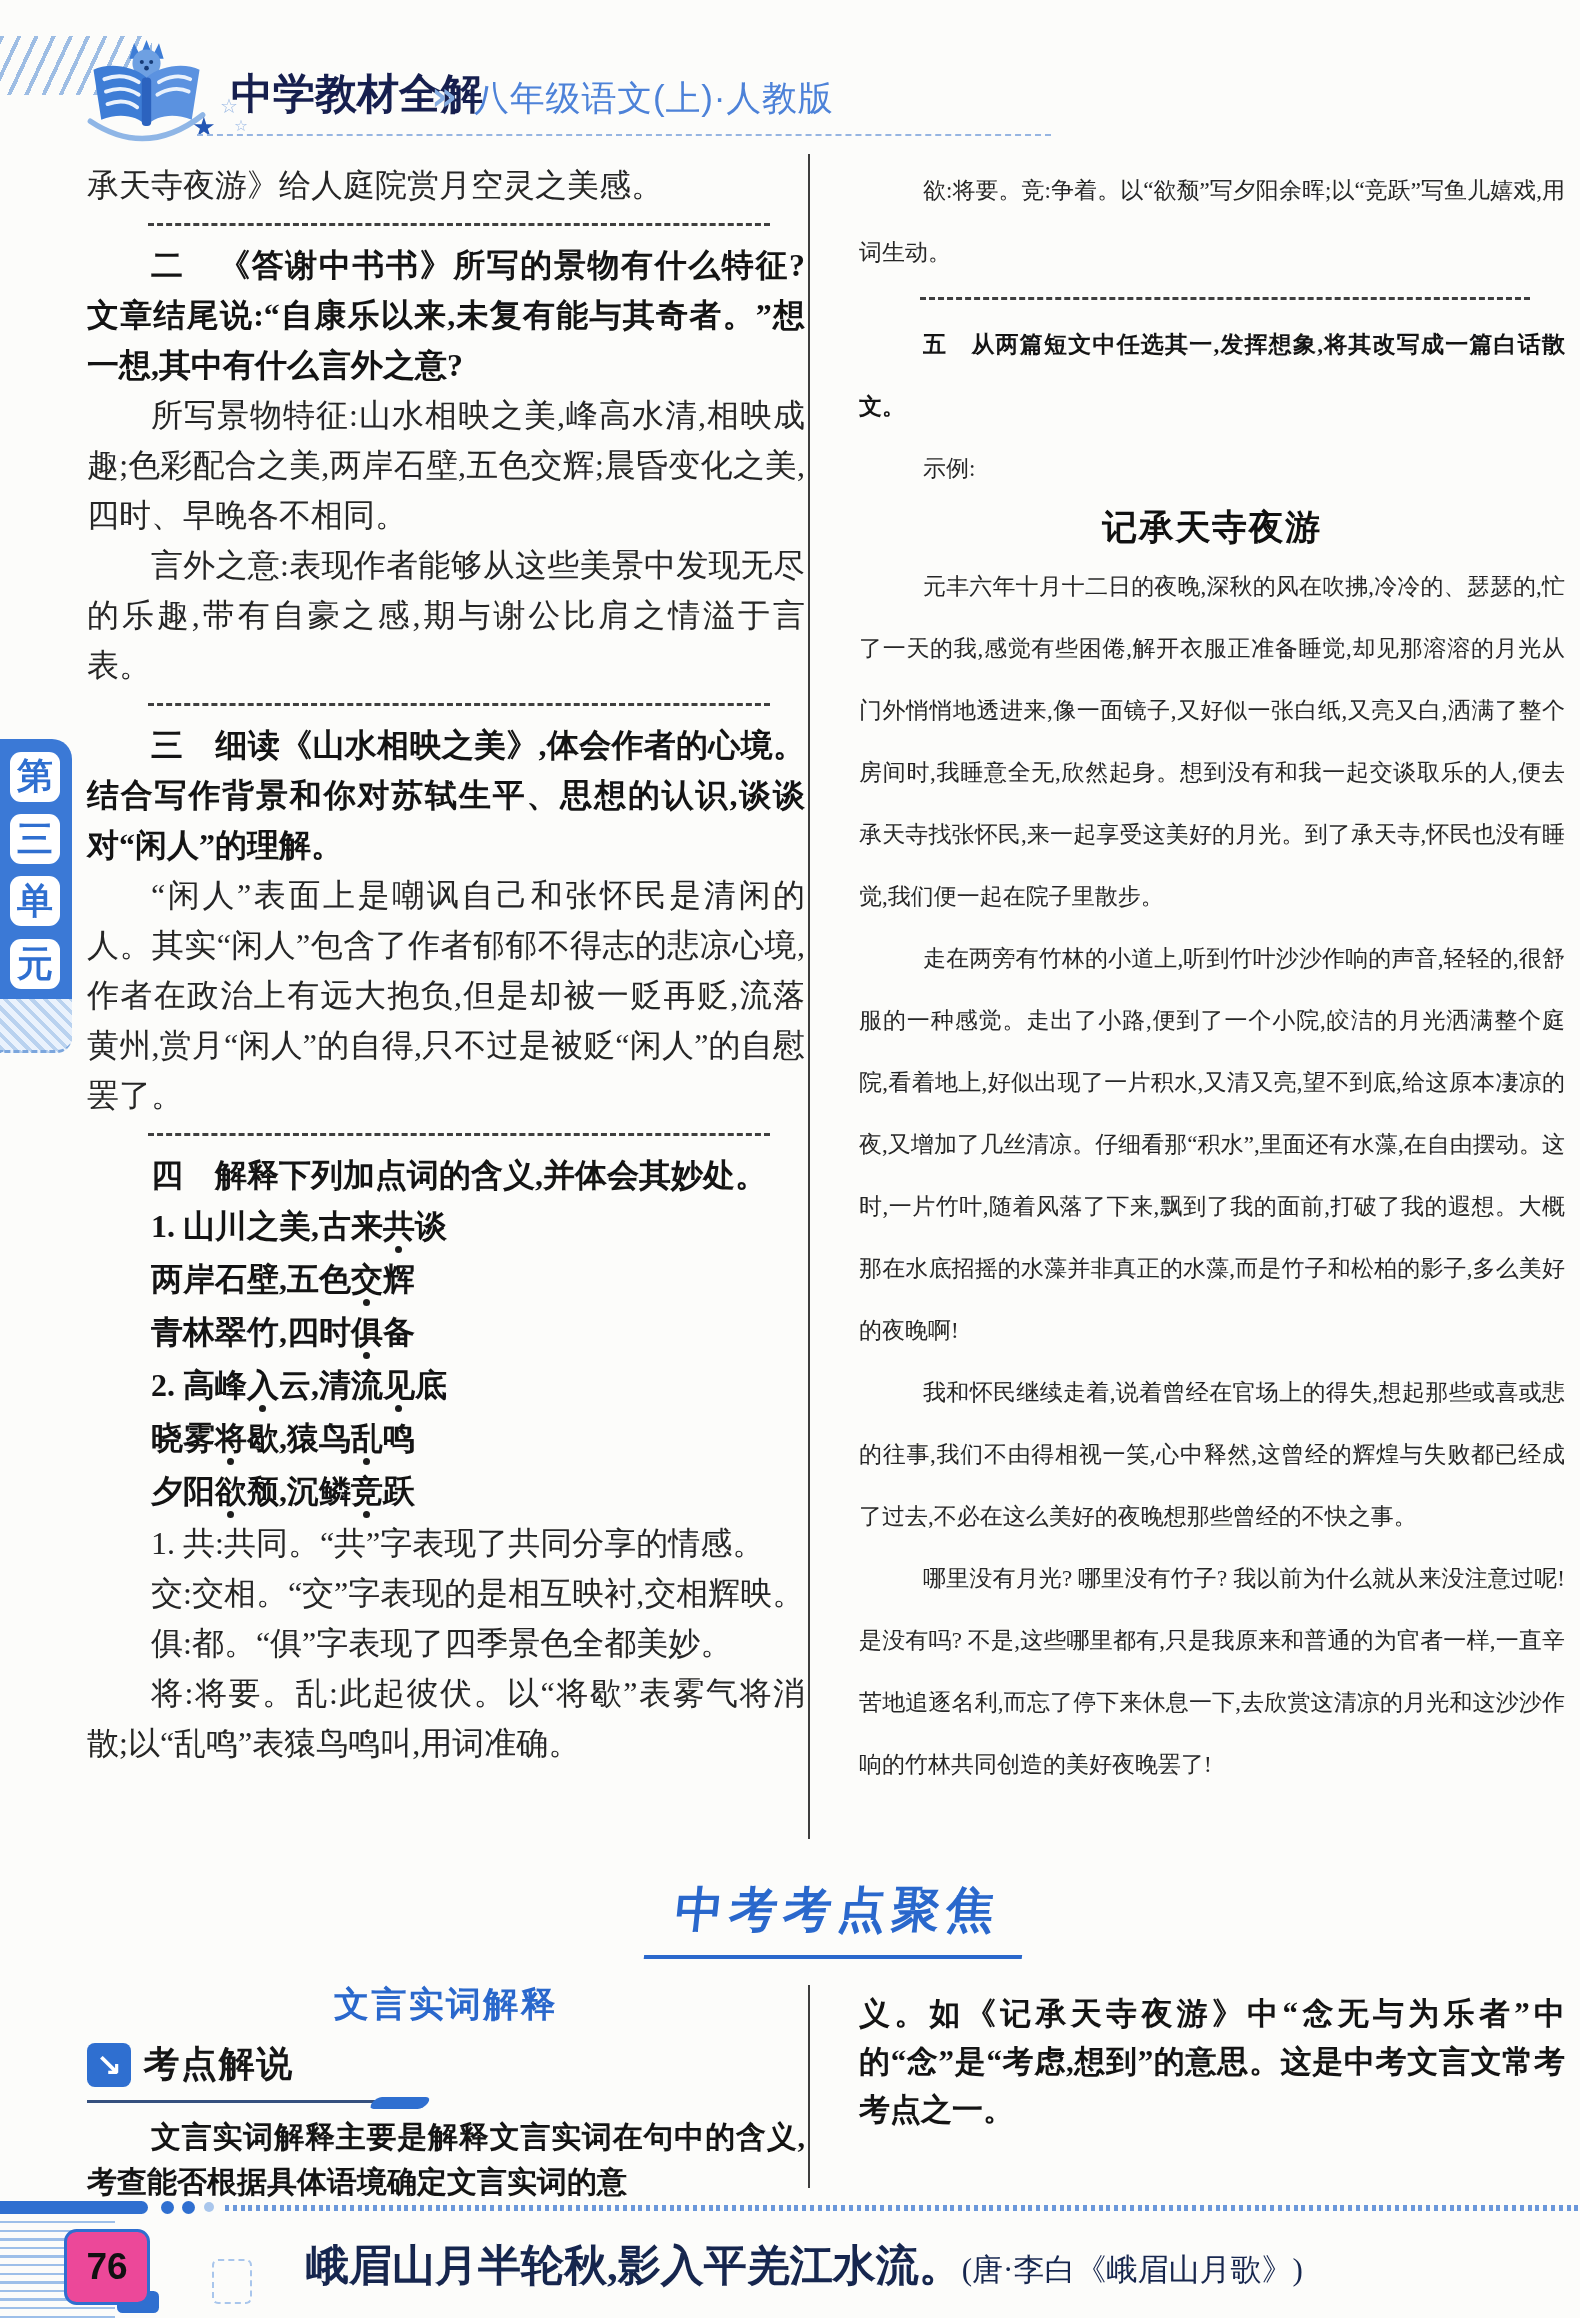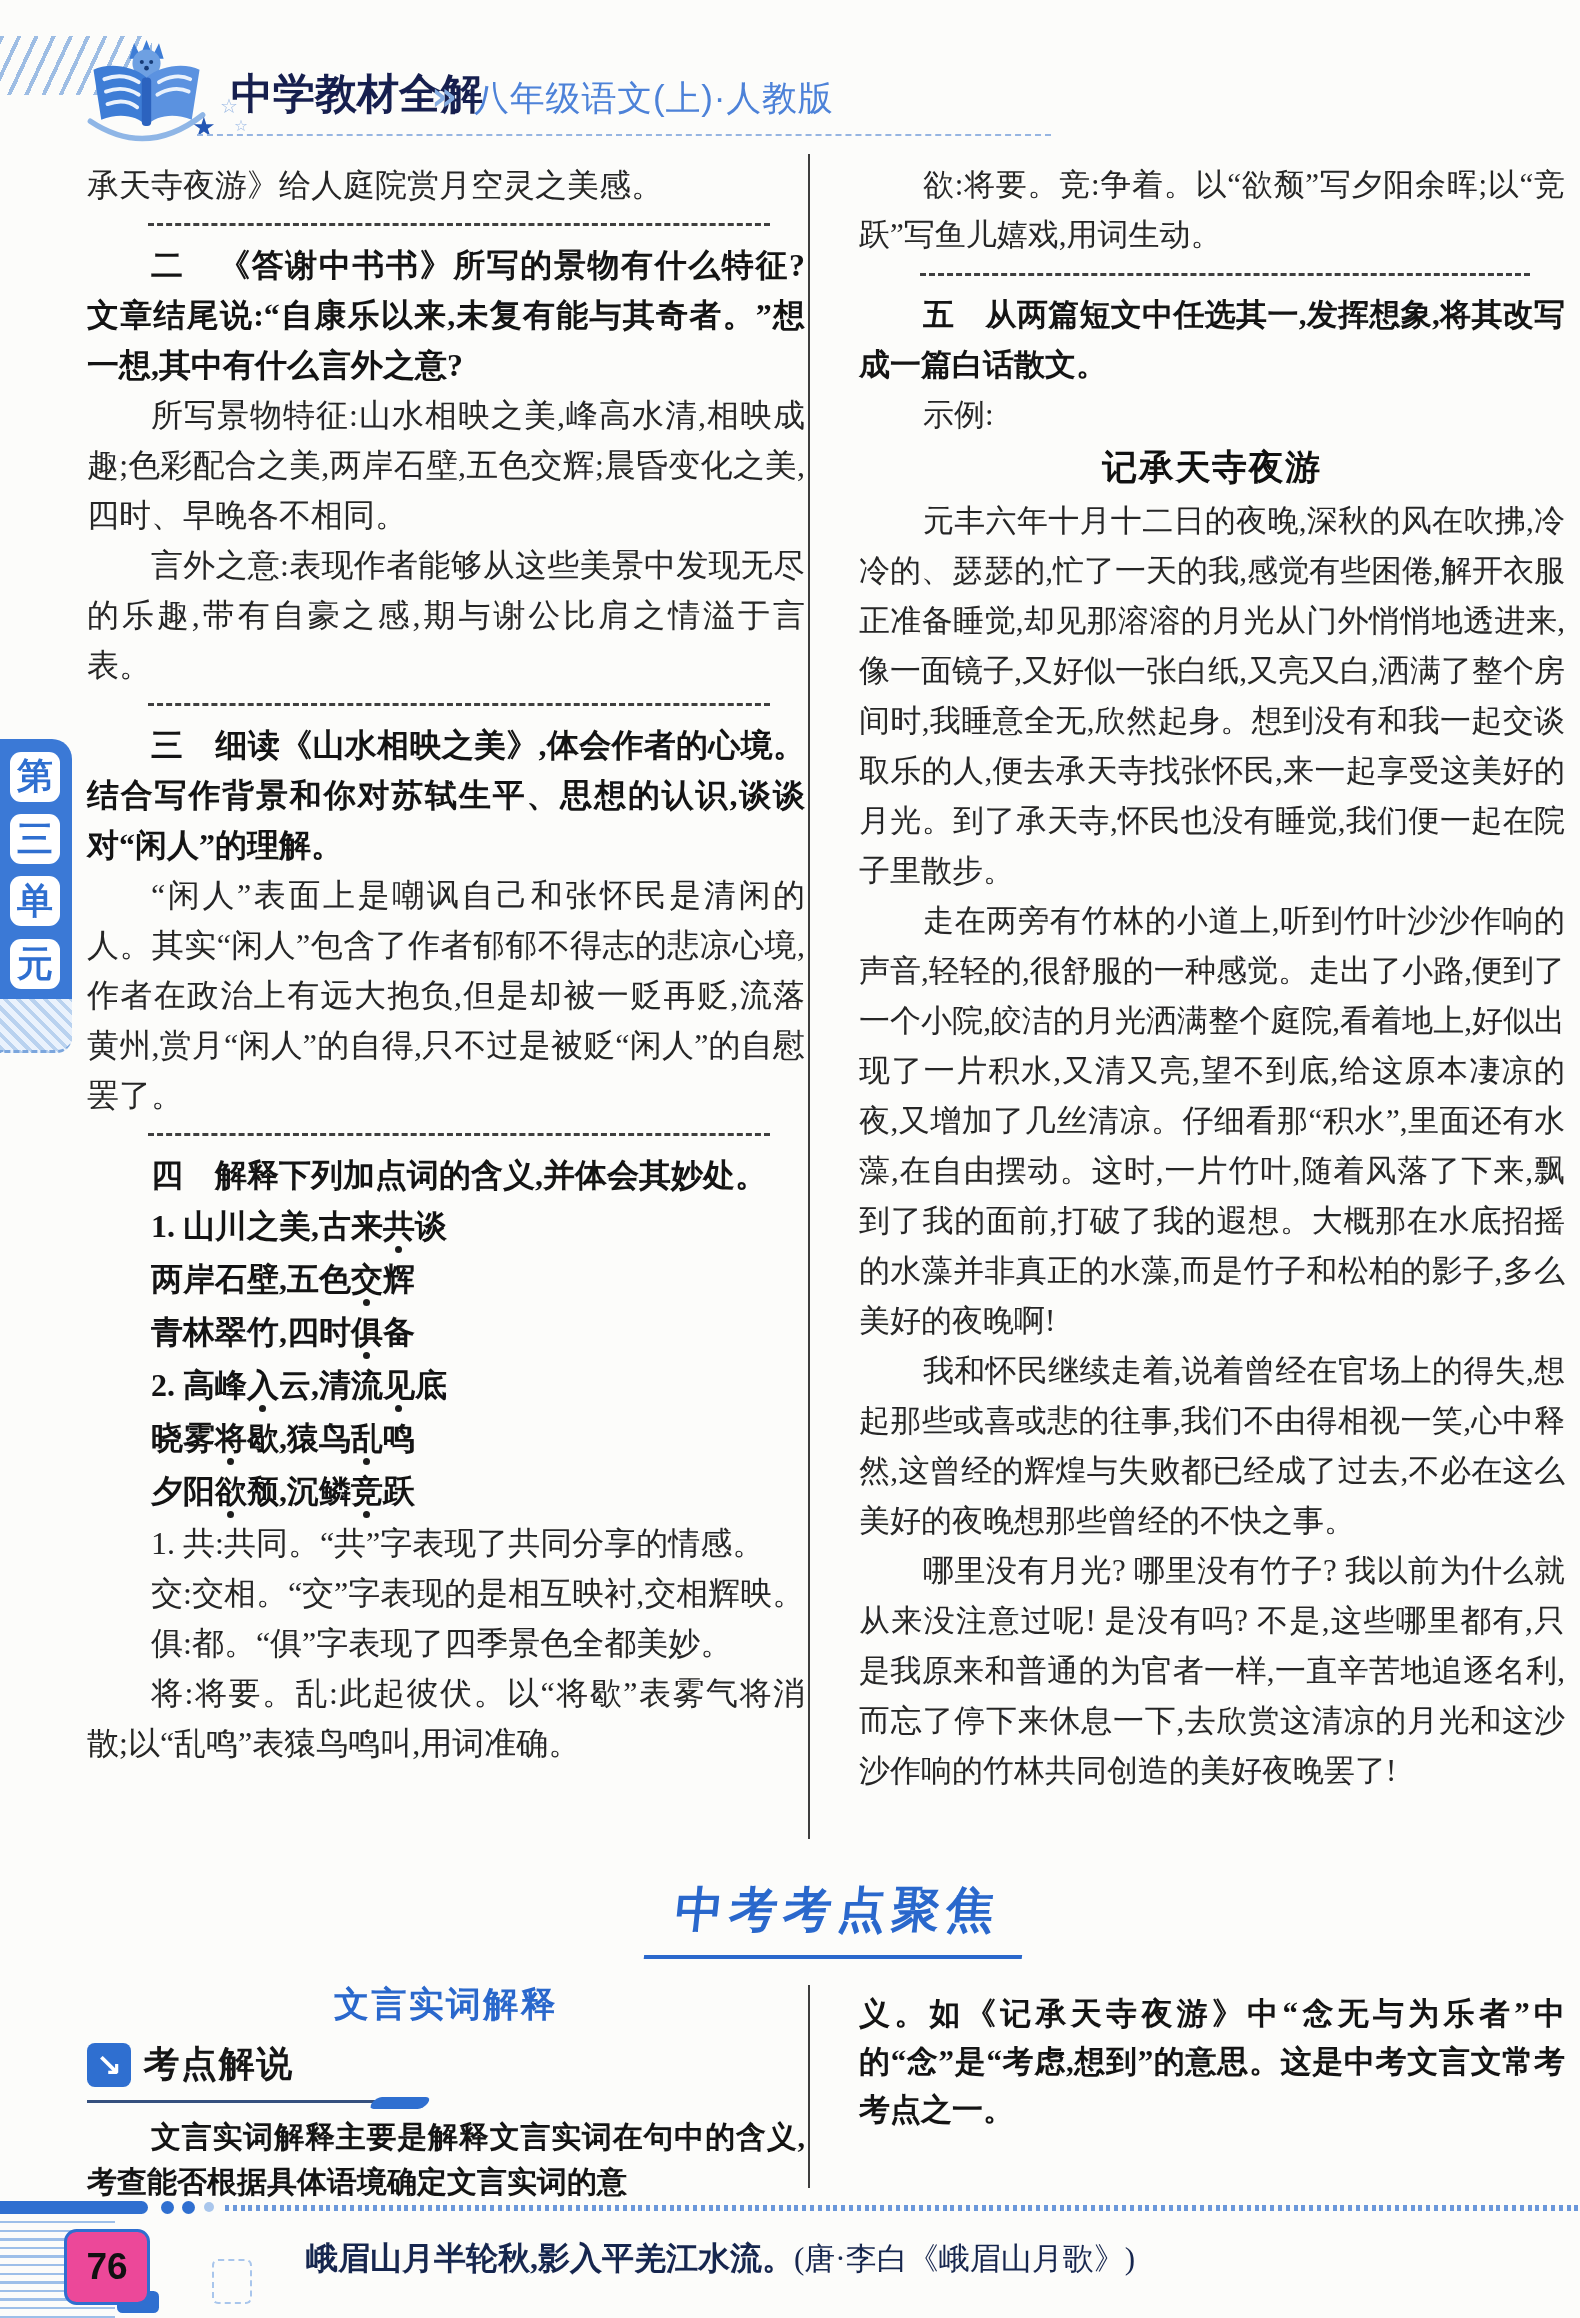--- a/index.html
+++ b/index.html
@@ -63,21 +63,21 @@
   .v1{ top:154px; height:1685px; }
   .v2{ top:1985px; height:203px; }
   
   .lcol{ position:absolute; left:87px; top:160px; width:718px; }
   .rcol{ position:absolute; left:859px; top:160px; width:706px; }
   .p{
     margin:0; text-align:justify; word-break:break-all;
     text-indent:64px;
   }
   .lcol .p{ font-size:32px; line-height:50px; }
-  .rcol .p{ font-size:31px; line-height:50px; }
+  .rcol .p{ font-size:23px; line-height:62px; }
   .ni{ text-indent:0; }
   .q{ font-weight:700; color:#141414; }
   .a{ font-weight:400; color:#262626; }
   .sep{ position:relative; height:30px; }
   .sep::before{
     content:""; position:absolute; left:61px; right:35px; top:13.3px;
     border-top:3.1px dashed #3f3f3f;
   }
   .line{ white-space:pre; }
   .lcol .line{ font-size:32px; line-height:53px; height:53px; }
@@ -142,21 +142,21 @@
     background:#2f6fd0; border-radius:5.5px; }
   .pagebox{
     position:absolute; left:64px; top:2229px; width:80px; height:70px; background:#ec4899;
     border:3.1px solid #2f6fd0; border-radius:12.5px; display:flex; align-items:center;
     justify-content:center; font-family:"Liberation Sans", sans-serif;
     font-size:37px; font-weight:700; color:#111;
   }
   .stamp{ position:absolute; left:212px; top:2259px; width:36px; height:41px;
     border:2.3px dashed #a9c6ec; border-radius:6.2px; }
   .f-quote{ position:absolute; left:306px; top:2237px; white-space:nowrap; }
-  .fq-main{ font-size:32px; font-weight:700; color:#16264e; }
+  .fq-main{ font-size:43px; font-weight:700; color:#16264e; }
   .fq-src{ font-size:31px; font-weight:400; color:#16264e; }
 </style>
 </head>
 <body>
 
 <div class="page">
 
   <div class="diag"></div>
   <svg class="mascot" width="125" height="117" viewBox="0 0 160 150">
     <path d="M8 108 Q80 156 152 100" stroke="#8fb6e6" stroke-width="7" fill="none" stroke-linecap="round"></path>

